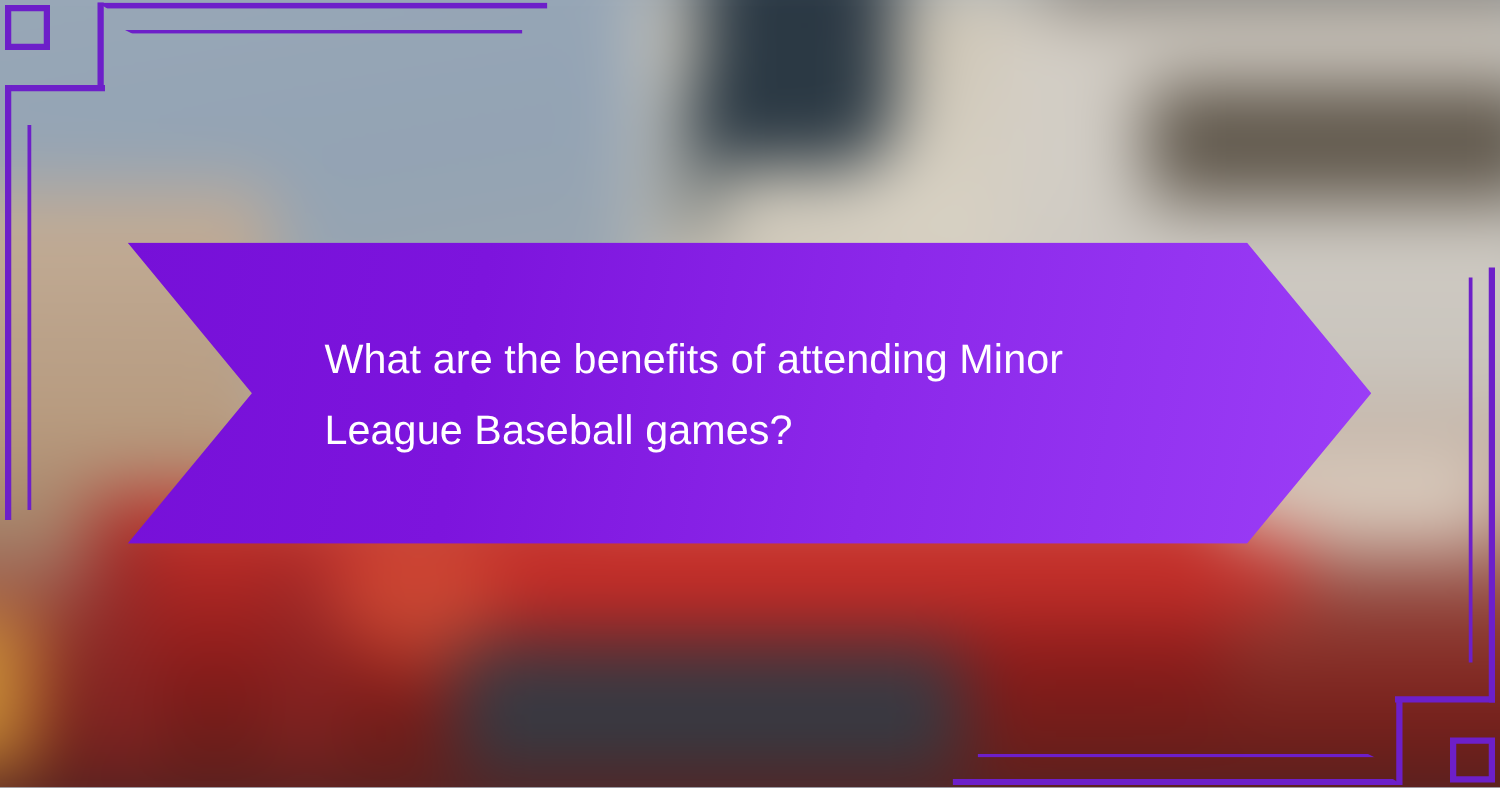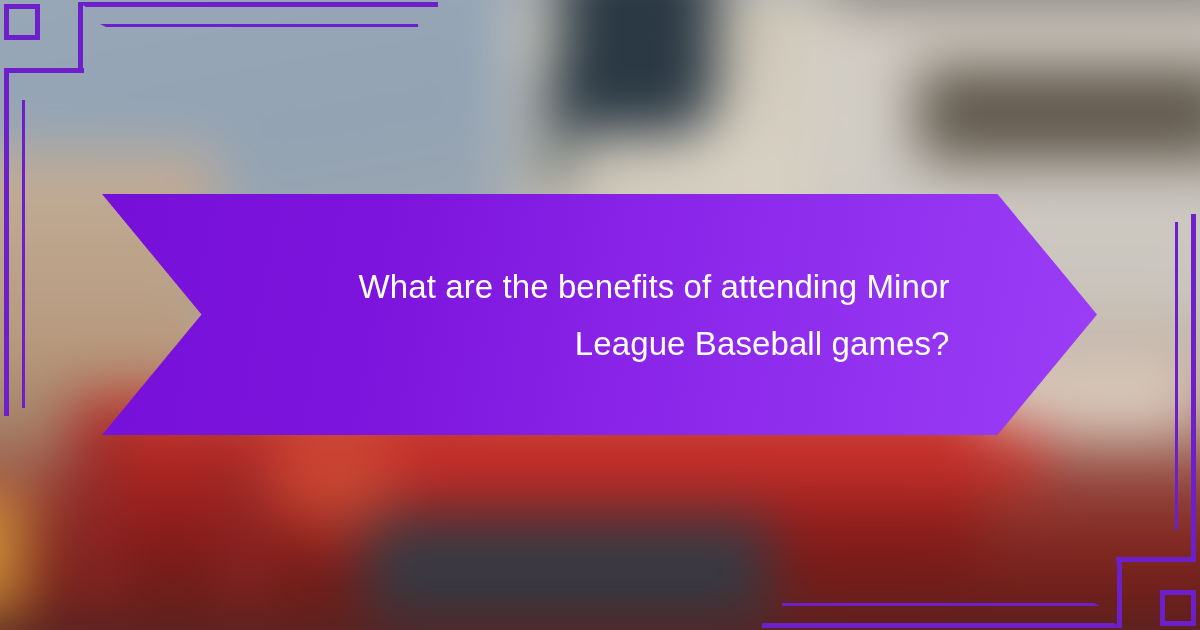--- a/index.html
+++ b/index.html
@@ -231,21 +231,21 @@
     align-items: center;
     justify-content: center;
   }
 
   .banner-title {
     color: #ffffff;
     font-family: "Liberation Sans", sans-serif;
     font-size: 33px;
     font-weight: 400;
     line-height: 57px;
-    text-align: right;
+    text-align: left;
     max-width: 690px;
     margin-left: 10px;
     letter-spacing: .1px;
   }
 </style>
 </head>
 <body>
 
 <div id="canvas">
 

